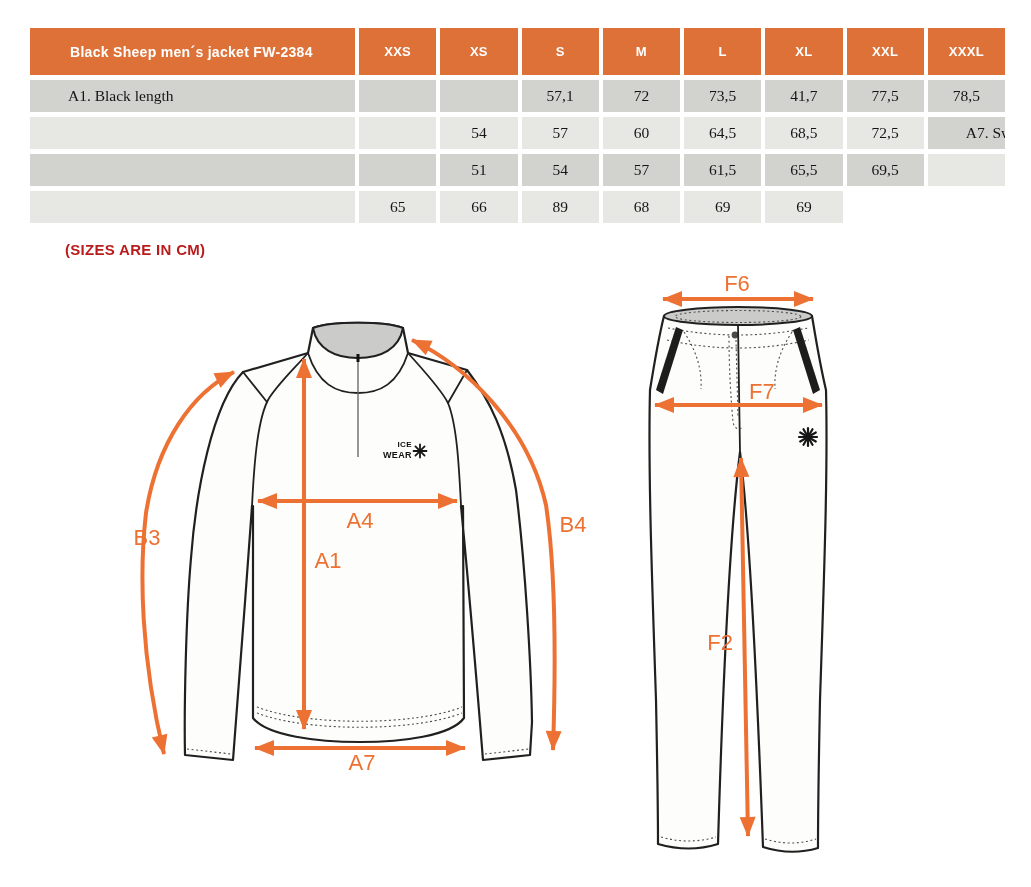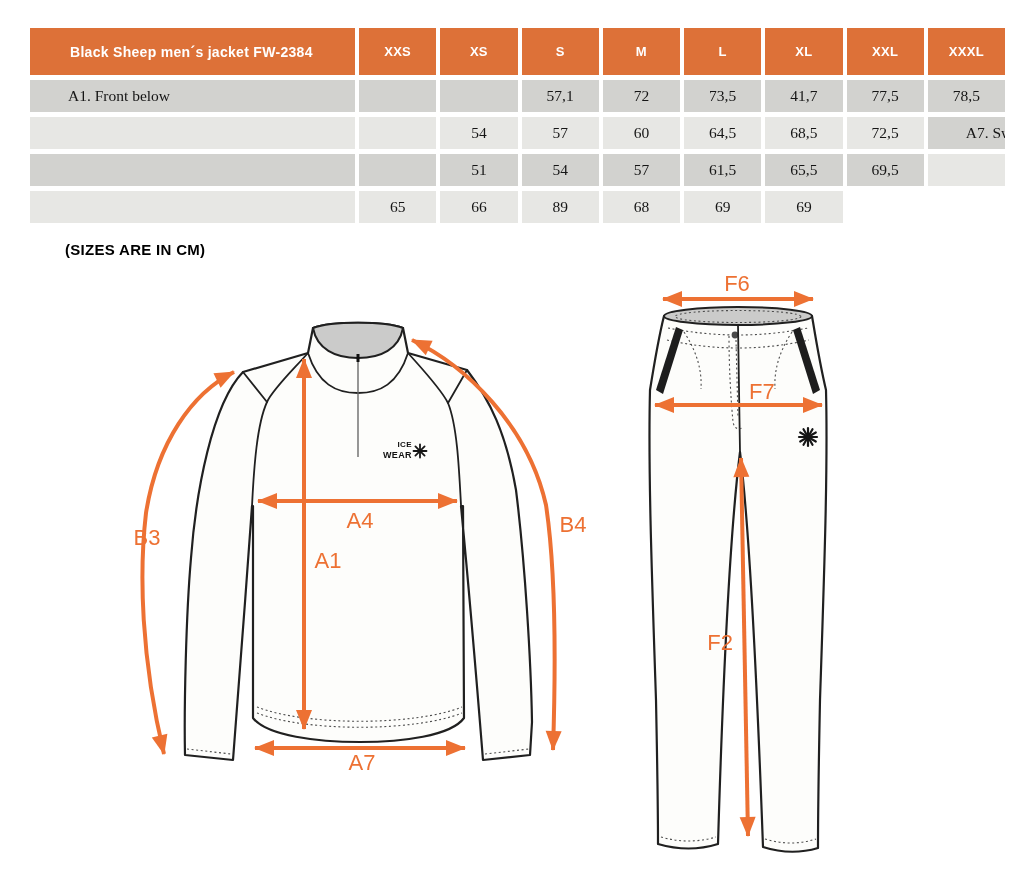--- a/index.html
+++ b/index.html
@@ -14,21 +14,21 @@
   }
   .cell{display:flex;align-items:center;justify-content:center;white-space:nowrap;overflow:hidden;}
   .th{background:#DD7138;color:#fff;font-weight:bold;font-size:13px;letter-spacing:.3px;}
   .th.title{justify-content:flex-start;padding-left:40px;font-size:14px;}
   .td{font-family:"Liberation Serif",serif;font-size:15.5px;color:#151515;}
   .td.label{justify-content:flex-start;padding-left:38px;}
   .row-dark{background:#D2D2CF;}
   .row-light{background:#E7E7E4;}
 
   .note{position:absolute;left:65px;top:241px;font-size:15px;font-weight:600;
-        color:#000000;letter-spacing:.3px;}
+        color:#b91c1c;letter-spacing:.3px;}
 
   svg.diagram{position:absolute;left:0;top:270px;}
   .outline{fill:#FDFDFB;stroke:#202020;stroke-width:2.2;stroke-linejoin:round;}
   .seam{fill:none;stroke:#202020;stroke-width:1.8;stroke-linecap:round;}
   .thin{fill:none;stroke:#6a6a6a;stroke-width:1.4;}
   .stitch{fill:none;stroke:#4d4d4d;stroke-width:1.1;stroke-dasharray:2 2.6;}
   .gray{fill:#CBCBCA;stroke:#202020;stroke-width:2;}
   .dark{fill:#1D1D1D;}
   .arrow{fill:none;stroke:#ED7133;stroke-width:4;}
   .albl{fill:#ED7133;font-size:22px;font-family:"Liberation Sans",sans-serif;}
@@ -44,21 +44,21 @@
     <div class="cell th title">Black Sheep men´s jacket FW-2384</div>
     <div class="cell th">XXS</div>
     <div class="cell th">XS</div>
     <div class="cell th">S</div>
     <div class="cell th">M</div>
     <div class="cell th">L</div>
     <div class="cell th">XL</div>
     <div class="cell th">XXL</div>
     <div class="cell th">XXXL</div>
 
-    <div class="cell td label row-dark">A1. Front below</div>
+    <div class="cell td label row-dark">A1. Black length</div>
     <div class="cell td row-dark"></div>
     <div class="cell td row-dark"></div>
     <div class="cell td row-dark">57,1</div>
     <div class="cell td row-dark">72</div>
     <div class="cell td row-dark">73,5</div>
     <div class="cell td row-dark">41,7</div>
     <div class="cell td row-dark">77,5</div>
     <div class="cell td row-dark">78,5</div>
 
     <div class="cell td row-light"></div>

